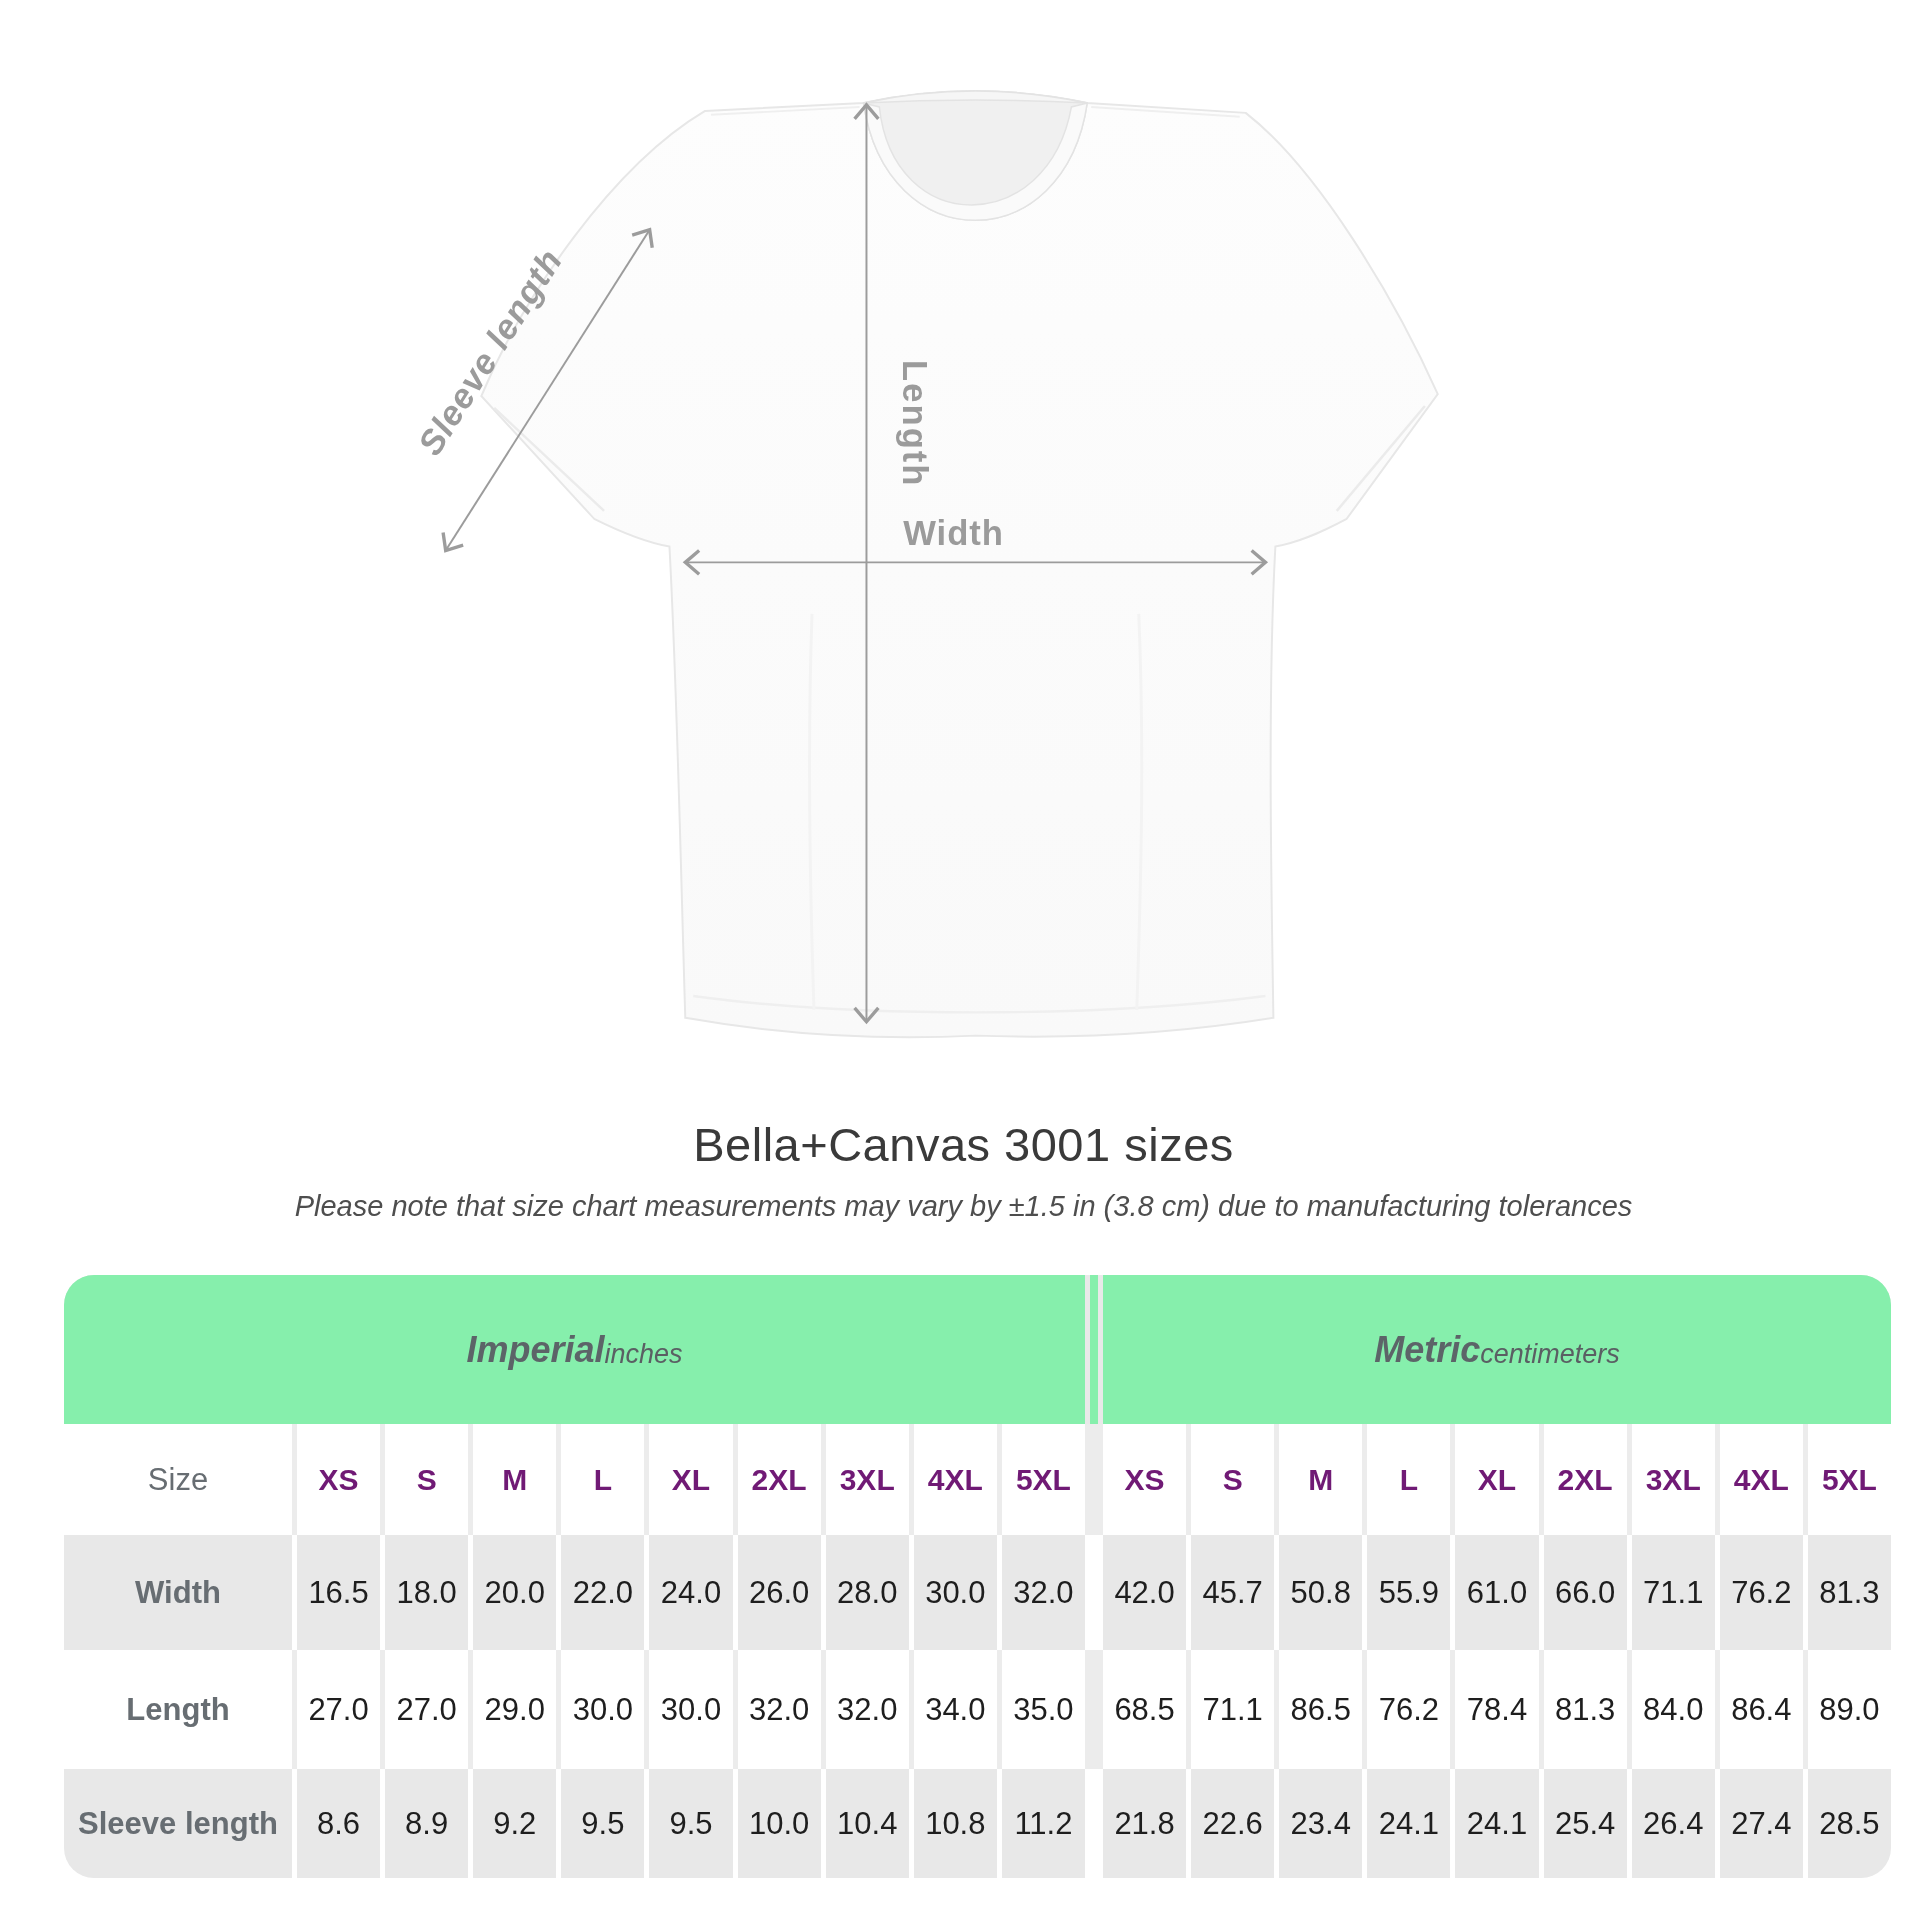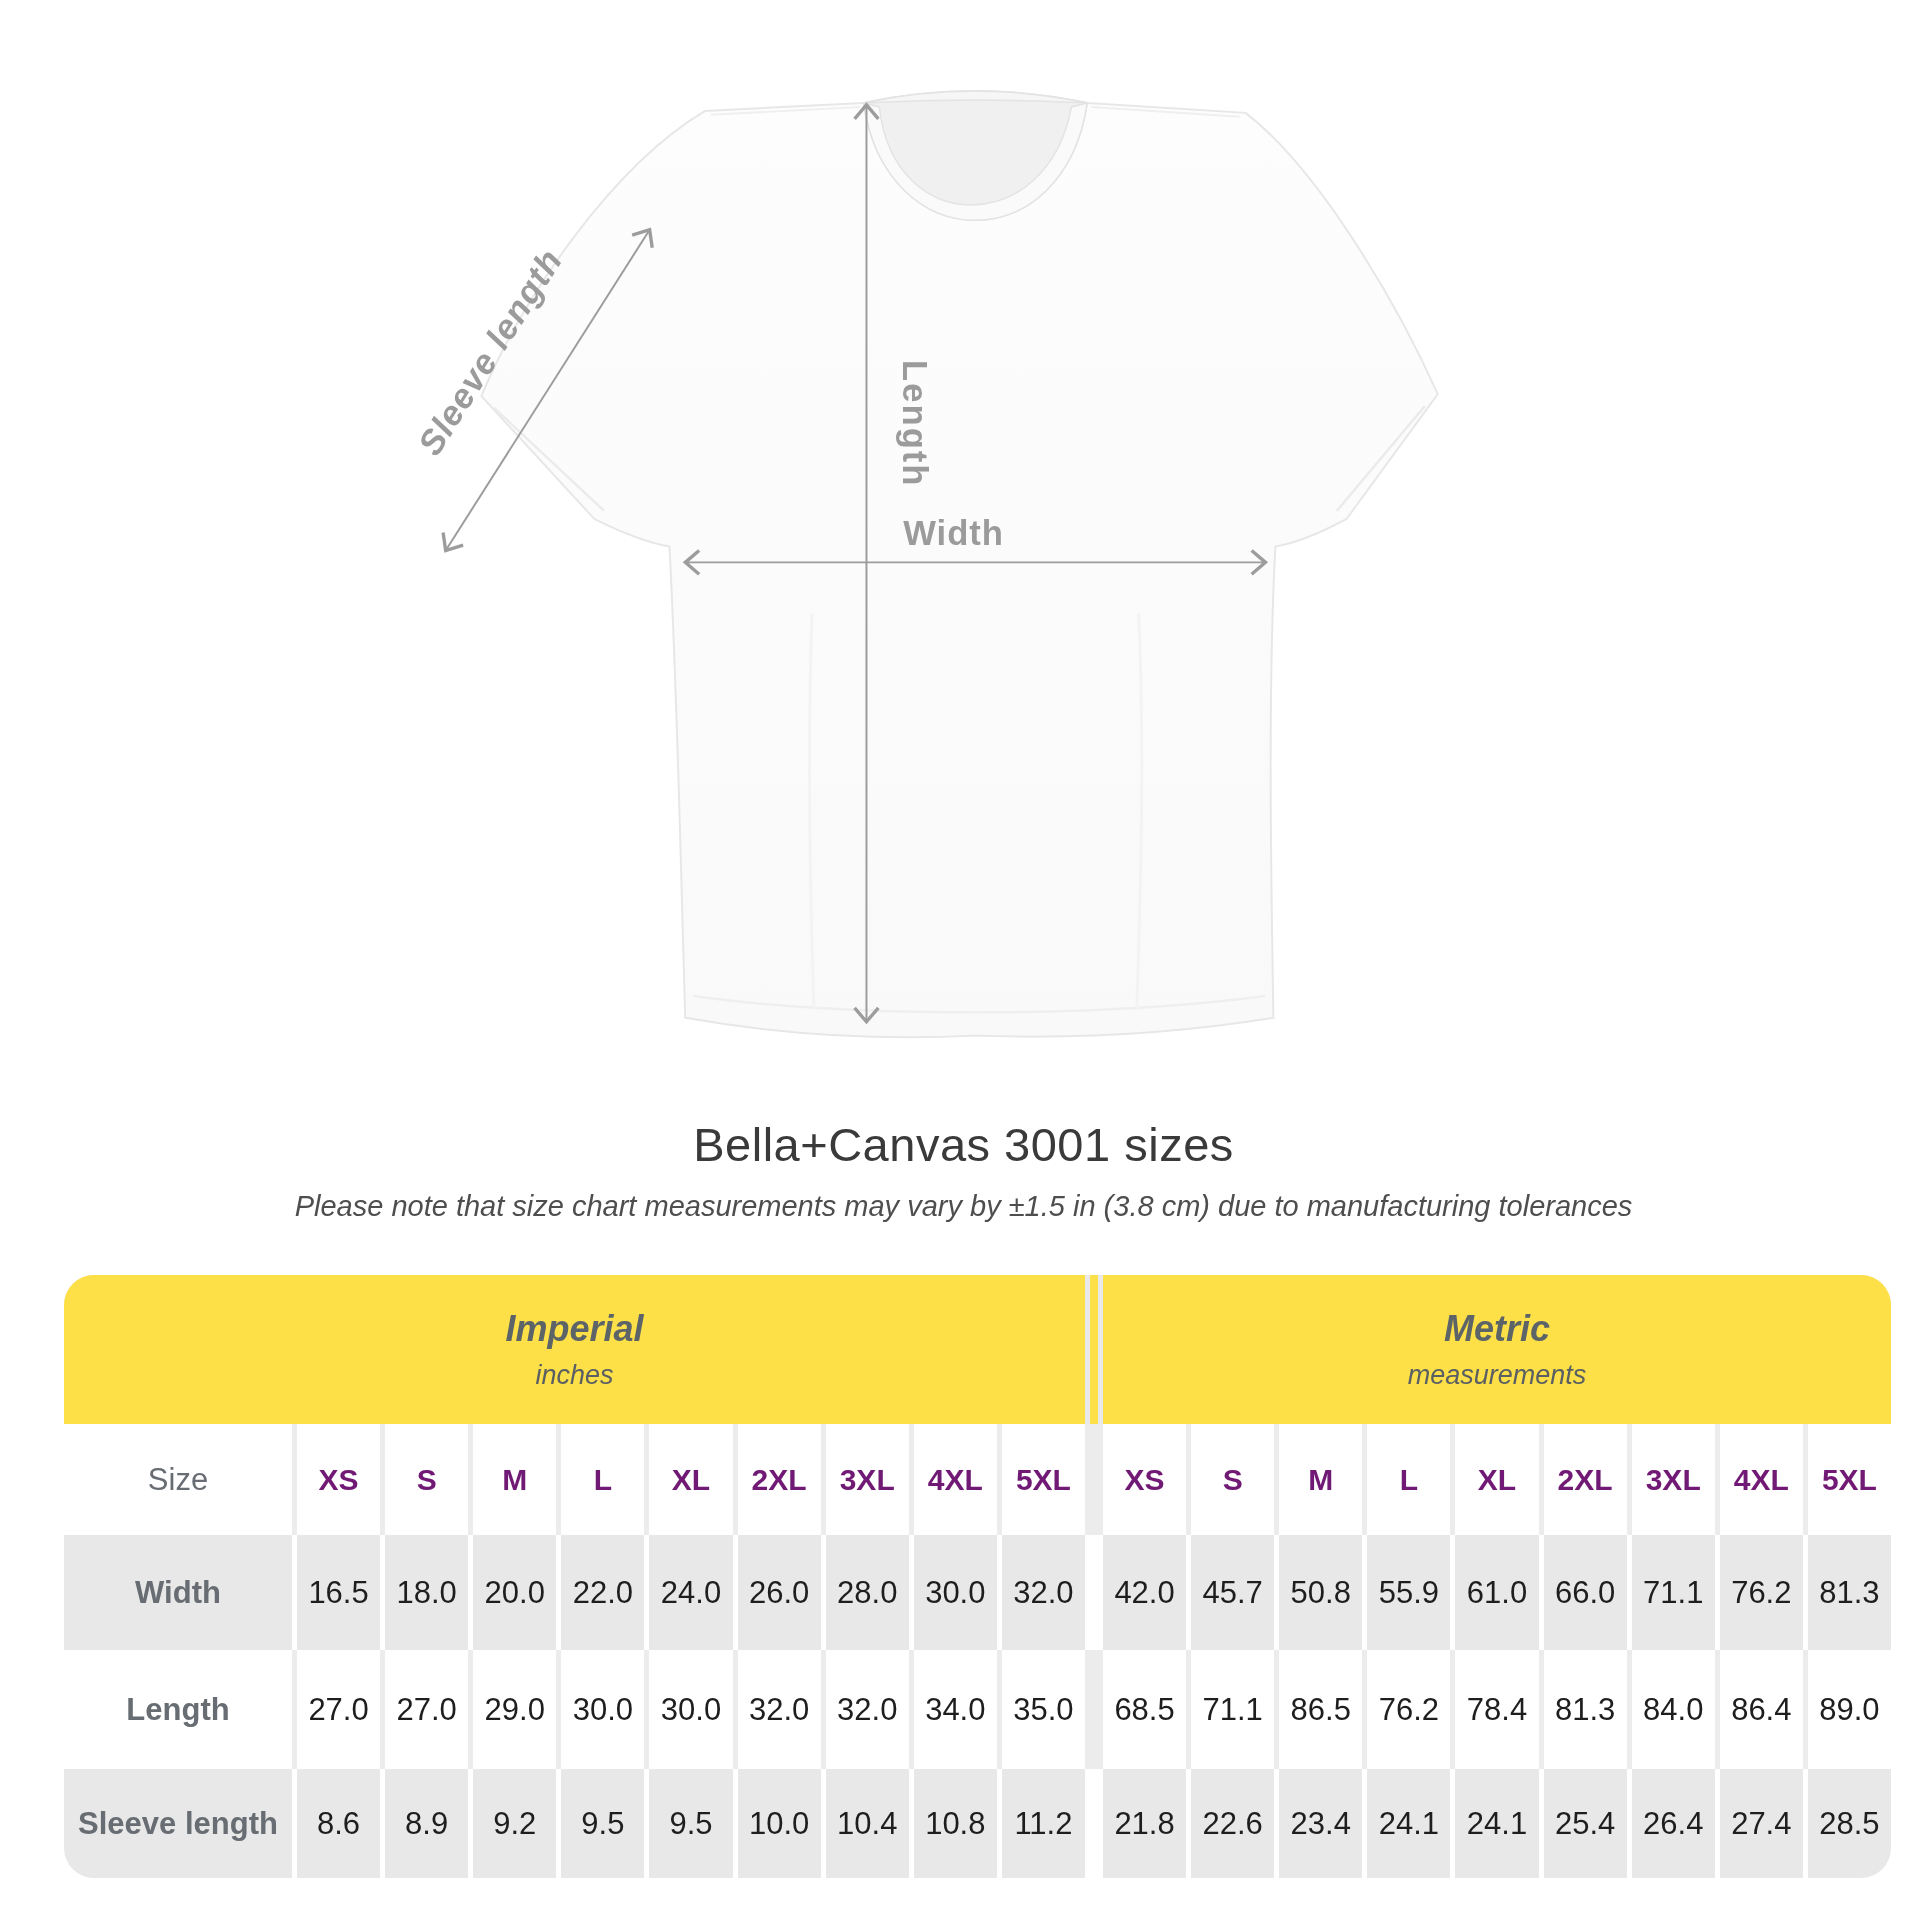--- a/index.html
+++ b/index.html
@@ -32,21 +32,21 @@
   .trow {
     display:grid;
     grid-template-columns:228px repeat(9,1fr) 8px repeat(9,1fr);
     column-gap:5px;
   }
   .trow .cell {
     display:flex; align-items:center; justify-content:center;
   }
   
   .band-row { background:#e9e9e9; height:149px; }
-  .band-row .cell { background:#fde047; flex-direction:column; }
+  .band-row .cell { background:#86efac; flex-direction:row; }
   .band-name { font-size:36px; font-weight:bold; font-style:italic; color:#5c6468; }
   .band-unit { font-size:27px; font-style:italic; color:#5a5f63; margin-top:10px; }
   .band-imperial { grid-column:1 / 11; }
   .band-divider  { grid-column:11 / 12; }
   .band-metric   { grid-column:12 / 21; }
 
   
   .row-white { background:#ececec; }          
   .row-white .cell { background:#ffffff; }
   .row-gray { background:#ffffff; }           
@@ -127,21 +127,21 @@
 <div class="size-table">
 
   <div class="trow band-row">
     <div class="cell band-imperial">
       <div class="band-name">Imperial</div>
       <div class="band-unit">inches</div>
     </div>
     <div class="cell band-divider"></div>
     <div class="cell band-metric">
       <div class="band-name">Metric</div>
-      <div class="band-unit">measurements</div>
+      <div class="band-unit">centimeters</div>
     </div>
   </div>
 
   <div class="trow row-white header-row">
     <div class="cell head-label">Size</div>
     <div class="cell size-col">XS</div>
     <div class="cell size-col">S</div>
     <div class="cell size-col">M</div>
     <div class="cell size-col">L</div>
     <div class="cell size-col">XL</div>

